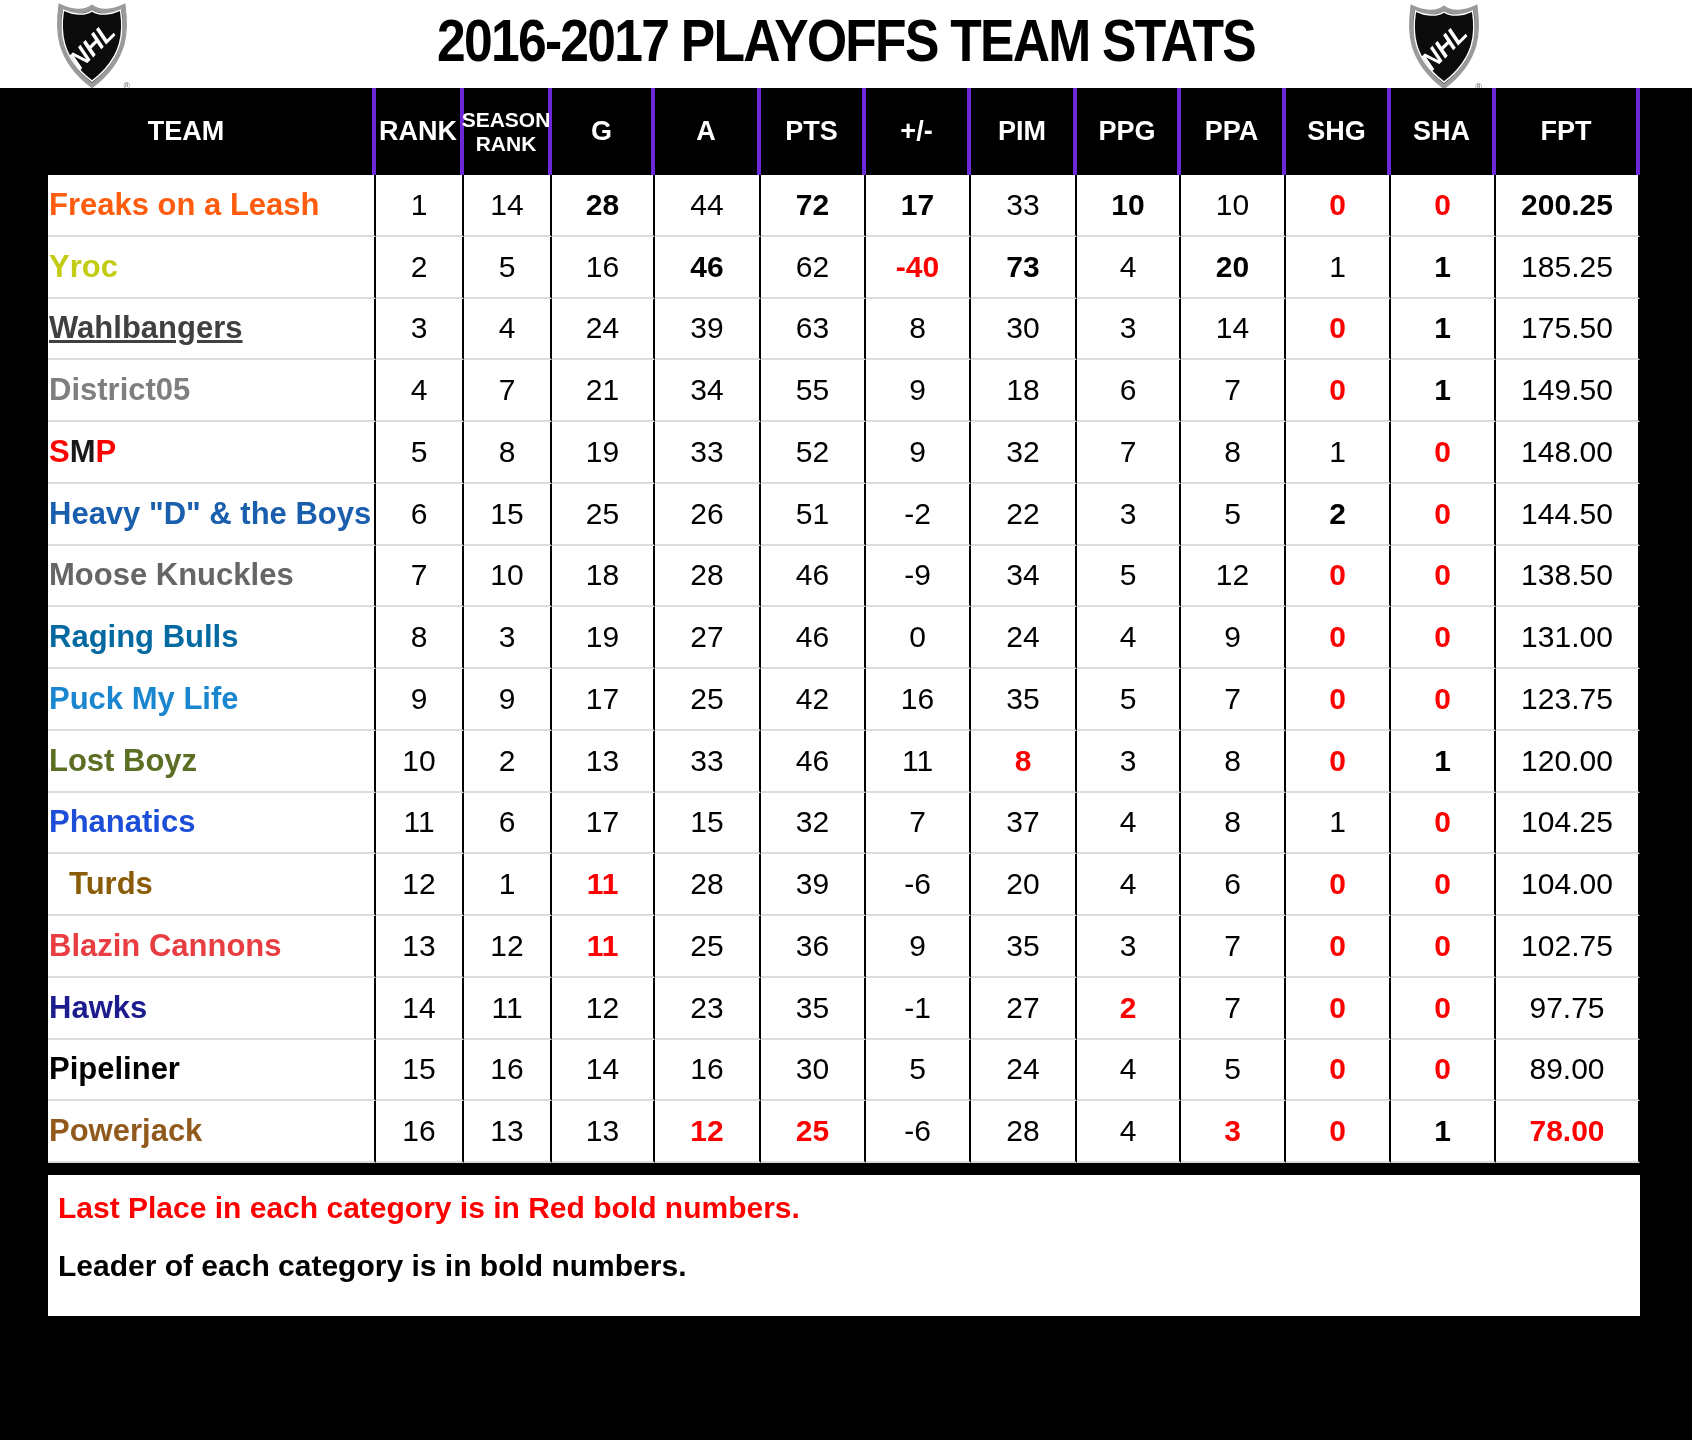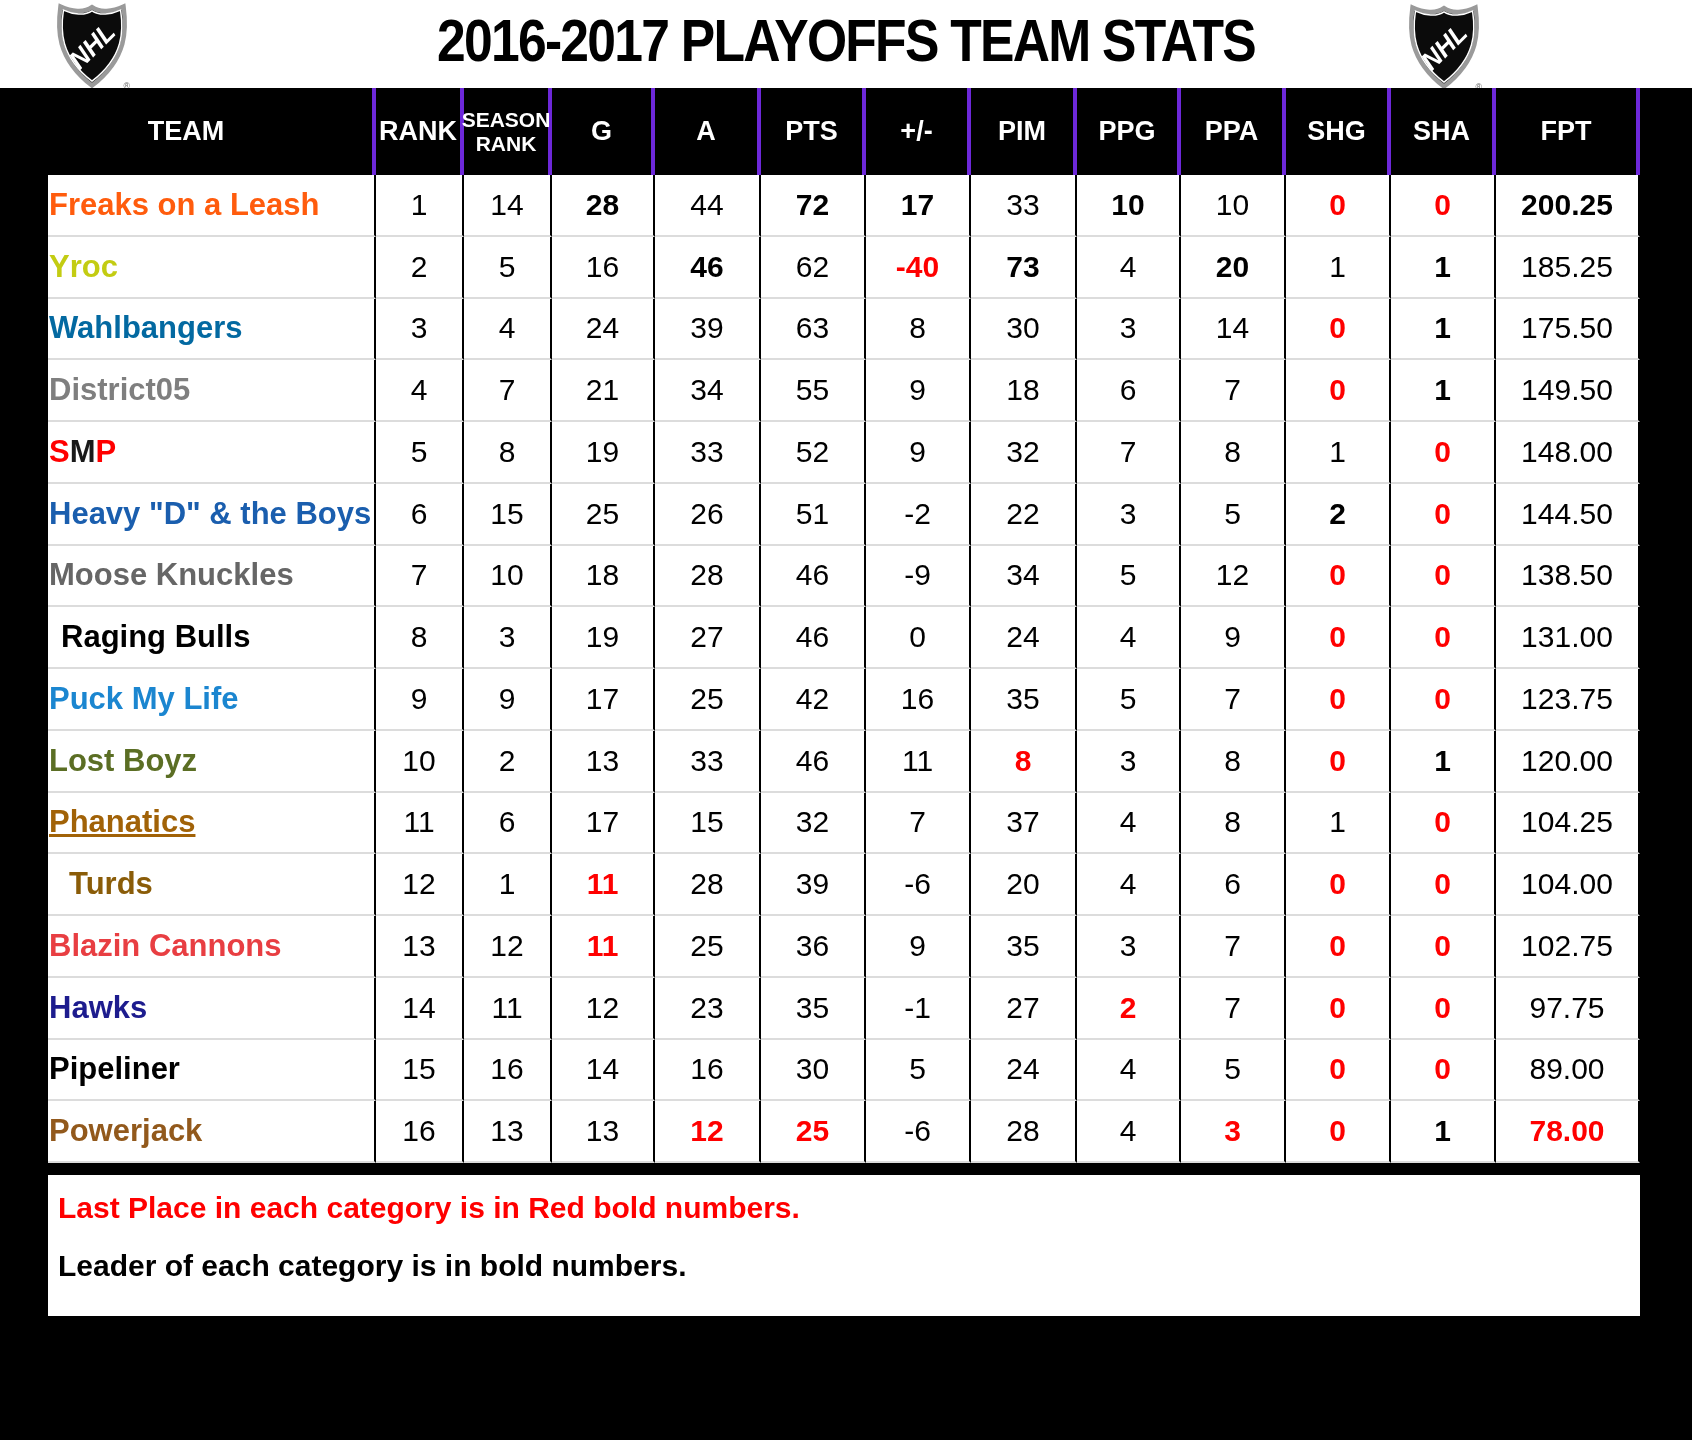--- a/index.html
+++ b/index.html
@@ -104,21 +104,21 @@
       <div class="cell num lead">46</div>
       <div class="cell num">62</div>
       <div class="cell num last">-40</div>
       <div class="cell num lead">73</div>
       <div class="cell num">4</div>
       <div class="cell num lead">20</div>
       <div class="cell num">1</div>
       <div class="cell num lead">1</div>
       <div class="cell num">185.25</div>
       <div class="cell team-cell">
-        <span style="color: #0369a1;">Wahlbangers</span>
+        <span style="color: #404040; text-decoration: underline;">Wahlbangers</span>
       </div>
       <div class="cell num">3</div>
       <div class="cell num">4</div>
       <div class="cell num">24</div>
       <div class="cell num">39</div>
       <div class="cell num">63</div>
       <div class="cell num">8</div>
       <div class="cell num">30</div>
       <div class="cell num">3</div>
       <div class="cell num">14</div>
@@ -181,21 +181,21 @@
       <div class="cell num">28</div>
       <div class="cell num">46</div>
       <div class="cell num">-9</div>
       <div class="cell num">34</div>
       <div class="cell num">5</div>
       <div class="cell num">12</div>
       <div class="cell num last">0</div>
       <div class="cell num last">0</div>
       <div class="cell num">138.50</div>
       <div class="cell team-cell">
-        <span style="color: #000000; margin-left: 12px;">Raging Bulls</span>
+        <span style="color: #0369a1;">Raging Bulls</span>
       </div>
       <div class="cell num">8</div>
       <div class="cell num">3</div>
       <div class="cell num">19</div>
       <div class="cell num">27</div>
       <div class="cell num">46</div>
       <div class="cell num">0</div>
       <div class="cell num">24</div>
       <div class="cell num">4</div>
       <div class="cell num">9</div>
@@ -226,21 +226,21 @@
       <div class="cell num">33</div>
       <div class="cell num">46</div>
       <div class="cell num">11</div>
       <div class="cell num last">8</div>
       <div class="cell num">3</div>
       <div class="cell num">8</div>
       <div class="cell num last">0</div>
       <div class="cell num lead">1</div>
       <div class="cell num">120.00</div>
       <div class="cell team-cell">
-        <span style="color: #a16207; text-decoration: underline;">Phanatics</span>
+        <span style="color: #1d4ed8;">Phanatics</span>
       </div>
       <div class="cell num">11</div>
       <div class="cell num">6</div>
       <div class="cell num">17</div>
       <div class="cell num">15</div>
       <div class="cell num">32</div>
       <div class="cell num">7</div>
       <div class="cell num">37</div>
       <div class="cell num">4</div>
       <div class="cell num">8</div>

